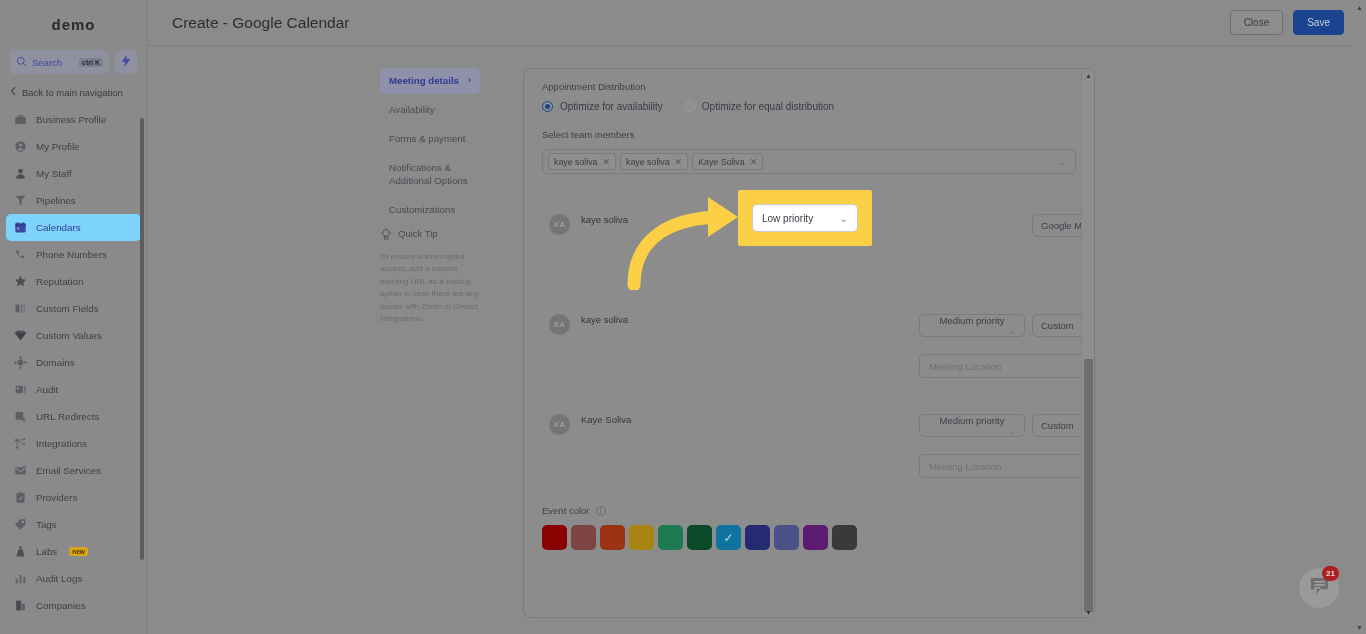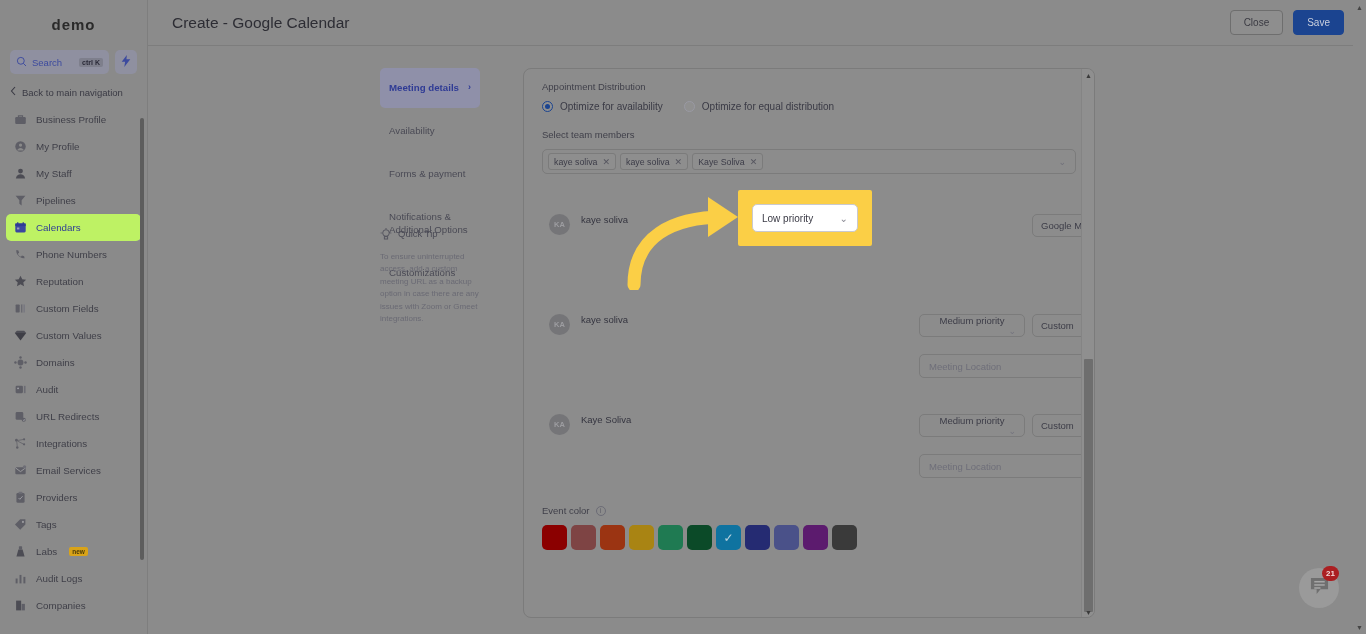--- a/index.html
+++ b/index.html
@@ -41,21 +41,21 @@
   #back-nav {
     display:flex; align-items:center; gap:5px; padding:10px 10px 8px 10px;
     font-size:9.5px; color:#3a3a44;
   }
   #nav-list { position:relative; }
   .nav-item {
     display:flex; align-items:center; gap:9px;
     height:27px; margin:0 6px; padding:0 8px; border-radius:5px;
     font-size:9.8px; color:#3f3f48; white-space:nowrap;
   }
-  .nav-item.active { background:#bef264; color:#303c96; }
+  .nav-item.active { background:#7dd3fc; color:#303c96; }
   .nav-ico { width:13px; height:13px; display:flex; align-items:center; justify-content:center; flex:0 0 13px;}
   .badge-new {
     background:#d9a318; color:#4a3a08; font-size:6.5px; font-weight:700;
     padding:1px 3px; border-radius:2px; margin-left:3px;
   }
   #sidebar-scroll {
     position:absolute; left:140px; top:118px; width:4px; height:442px;
     background:#5d5d5d; border-radius:2px;
   }
 
@@ -72,21 +72,21 @@
   }
   #close-btn { background:#8e8e8e; border:1px solid #6e6e6e; color:#3a3a42; margin-right:10px;}
   #save-btn { background:#1b4490; border:1px solid #1b4490; color:#c9cfdd; margin-right:22px;}
 
   
   #body-area { position:absolute; left:148px; top:46px; width:1218px; height:588px; background:#8b8b8b; }
 
   
   #tabs { position:absolute; left:232px; top:22px; width:100px; }
   .tab {
-    font-size:9.7px; color:#4a4a55; padding:14px 9px; border-radius:5px;
+    font-size:9.7px; color:#4a4a55; padding:7px 9px; border-radius:5px;
     margin-bottom:3px; display:flex; align-items:center; gap:4px; line-height:1.25;
   }
   .tab.active { background:#8f90a9; color:#2f3b95; font-weight:600; }
   .tab .chev { margin-left:auto; font-size:9px; }
   #quick-tip { position:absolute; left:232px; top:182px; width:105px; }
   #quick-tip .qt-head {
     display:flex; align-items:flex-start; gap:6px; font-size:9.5px; color:#4a4a55; margin-bottom:8px;
   }
   #quick-tip .qt-body { font-size:8px; line-height:1.55; color:#6a6a74; }
 

